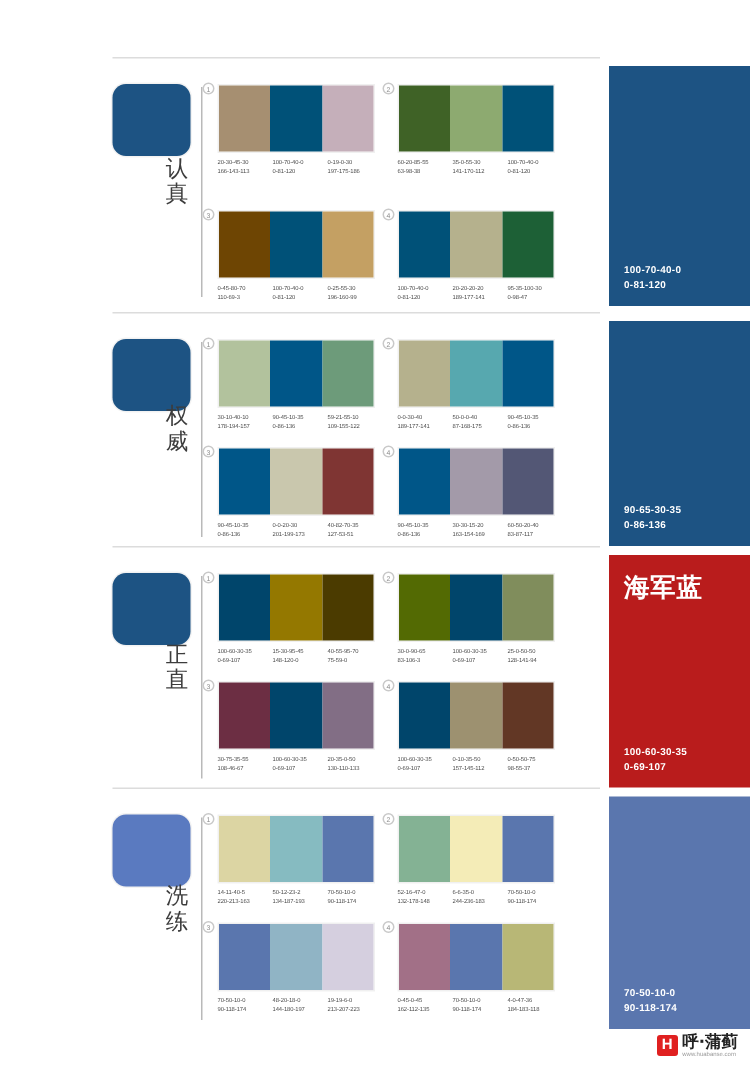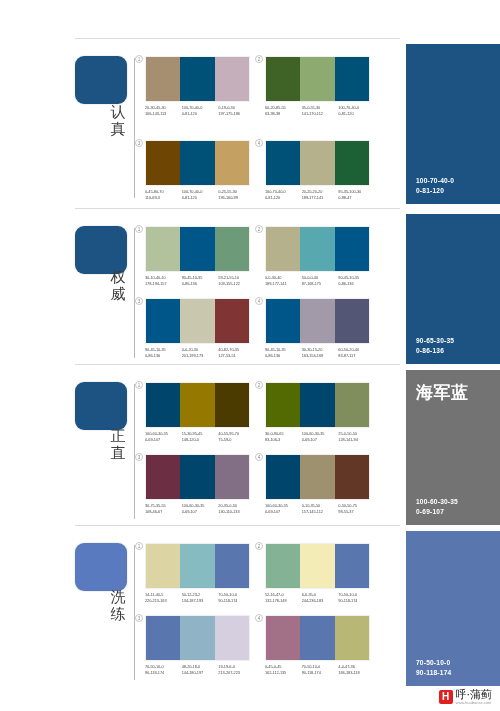--- a/index.html
+++ b/index.html
@@ -82,21 +82,21 @@
     display: flex; align-items: center; gap: 3px;
   }
   .wm-badge {
     width: 14px; height: 14px; border-radius: 2px;
     background: #e02020; color: #fff;
     font-family: "Liberation Sans", sans-serif;
     font-size: 10px; font-weight: bold; line-height: 14px; text-align: center;
   }
   .wm-text {
     font-family: "DejaVu Sans", sans-serif;
-    font-size: 11px; font-weight: normal; color: #222; line-height: 11px;
+    font-size: 11px; font-weight: bold; color: #222; line-height: 11px;
   }
   .wm-sub {
     font-family: "Liberation Sans", sans-serif;
     font-size: 4px; color: #9a9a9a; line-height: 5px;
   }
 </style>
 </head>
 <body>
 
 <div class="page">
@@ -396,21 +396,21 @@
             <div class="codecol">
               <div>0-10-35-50</div>
               <div>157-145-112</div>
             </div>
             <div class="codecol">
               <div>0-50-50-75</div>
               <div>98-55-37</div>
             </div>
           </div>
         </div>
-        <div class="feature" style="top: 370px; height: 155px; background: #737373;">
+        <div class="feature" style="top: 370px; height: 155px; background: #b91c1c;">
           <div class="feature-name">海军蓝</div>
           <div class="feature-codes">
             <div>100-60-30-35</div>
             <div>0-69-107</div>
           </div>
         </div>
       </div>
       <div class="group" style="top: 0px;">
         <div class="group-divider" style="top: 525px;"></div>
         <div class="key-chip" style="top: 543px; background: rgb(90, 122, 192);"></div>

